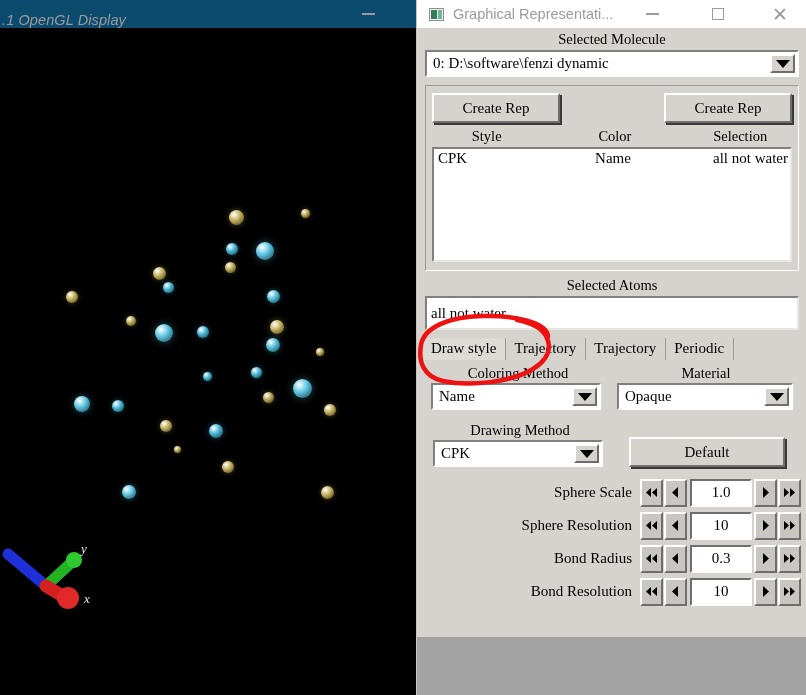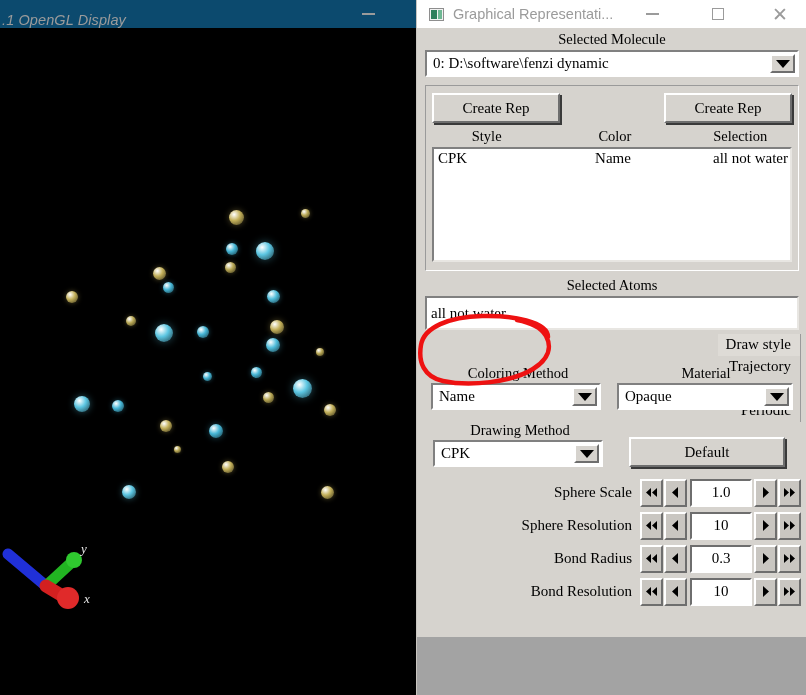--- a/index.html
+++ b/index.html
@@ -130,21 +130,21 @@
   #rep-headers { display: flex; font-size: 14.5px; color: #000; padding: 5px 0 2px 0; gap: 30px; }
   #rep-list {
     height: 115px; background: #ffffff;
     border-top: 2px solid #808080; border-left: 2px solid #808080;
     border-right: 2px solid #e8e6e2; border-bottom: 2px solid #e8e6e2;
     position: relative; overflow: hidden;
   }
   .rep-row { display: flex; font-size: 15px; color: #000; padding-top: 1px; }
 
   
-  #tabs { display: flex; align-items: flex-end; height: 26px; margin-top: 4px; flex-direction: column; }
+  #tabs { display: flex; align-items: flex-end; height: 26px; margin-top: 4px; }
   .tab {
     font-size: 15px; color: #000; padding: 2px 9px 3px 8px;
     border-right: 1px solid #9a9a9a; white-space: nowrap;
   }
   .tab.active { background: #dedbd6; }
 
   
   .spin-row { display: flex; align-items: center; justify-content: flex-end; height: 33px; }
   .spin-label { font-size: 15px; color: #000; margin-right: 8px; white-space: nowrap; }
   .spin {

